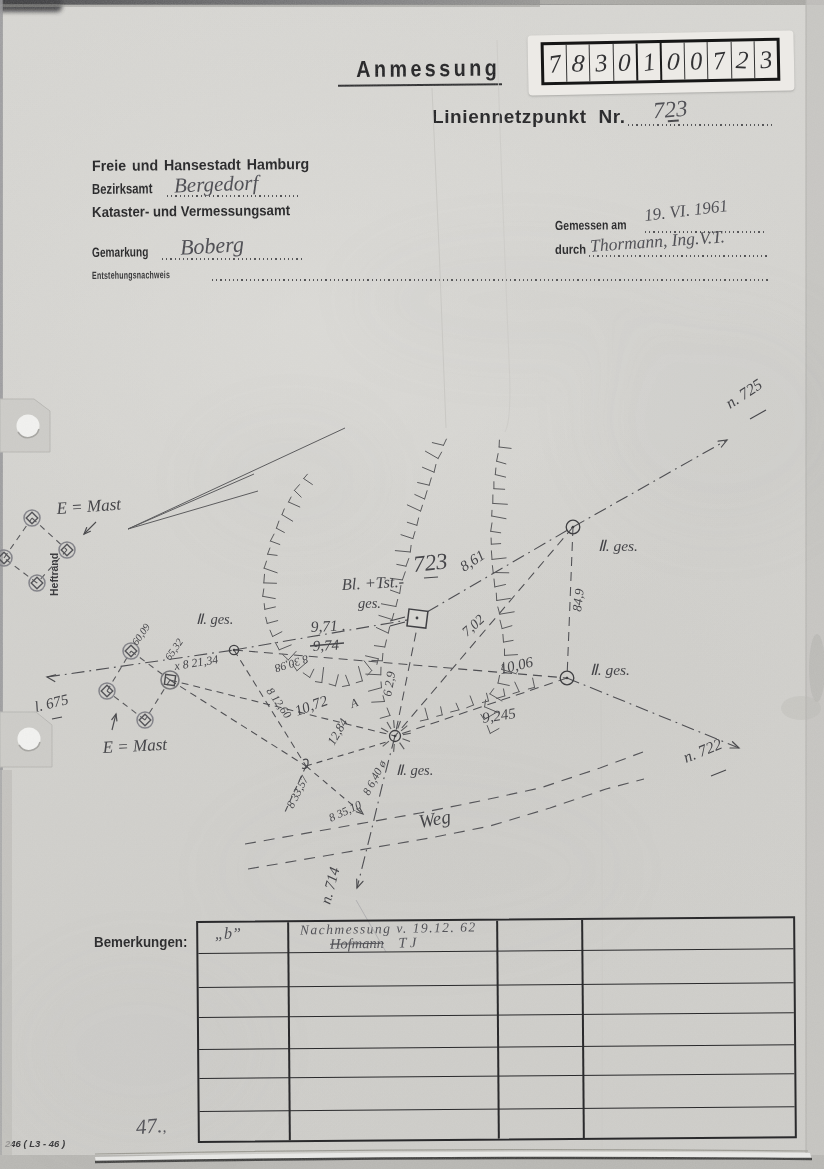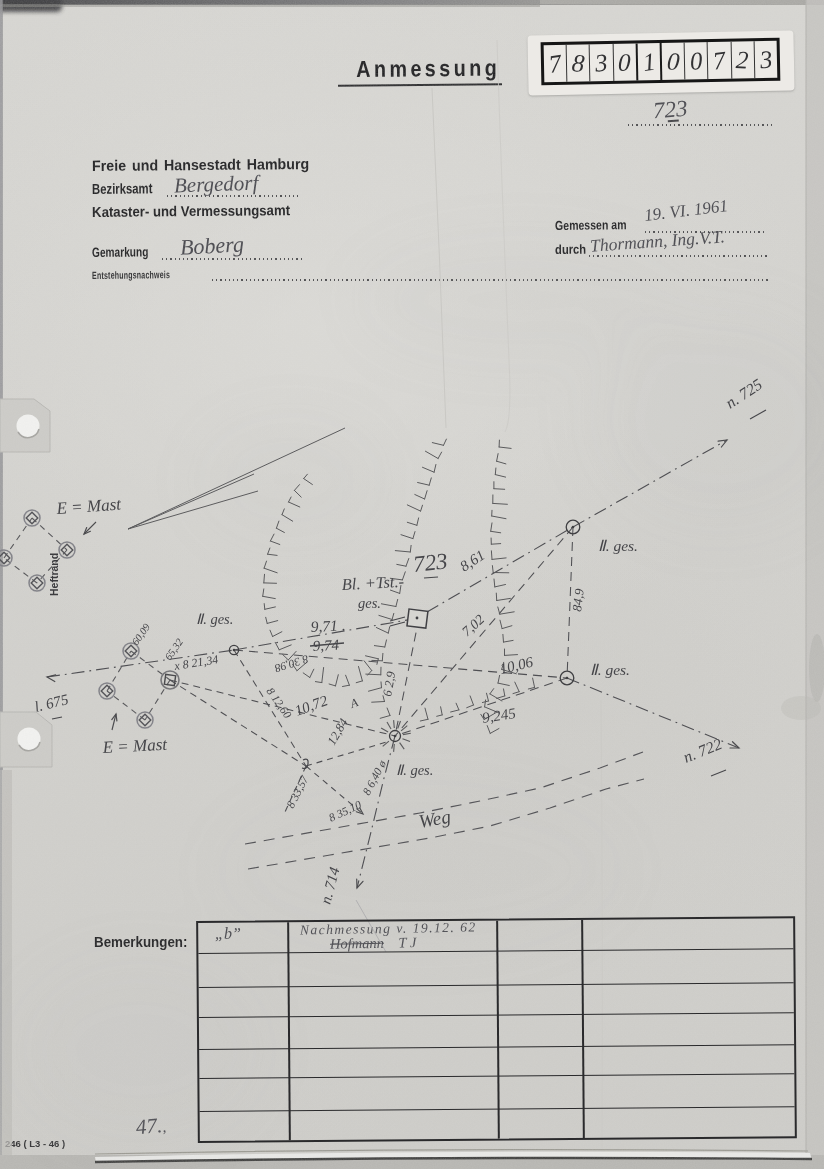--- a/index.html
+++ b/index.html
@@ -346,20 +346,21 @@
         </div>
         <div style="flex:1;border-left:1.3px solid #333;display:flex;align-items:center;justify-content:center;font-family:'Liberation Serif',serif;font-style:italic;font-size:25px;color:#323234">
           <span style="display:block;transform:rotate(4deg)">2</span>
         </div>
         <div style="flex:1;border-left:1.3px solid #333;display:flex;align-items:center;justify-content:center;font-family:'Liberation Serif',serif;font-style:italic;font-size:25px;color:#323234">
           <span style="display:block;transform:rotate(-5deg)">3</span>
         </div>
       </div>
     </div>
 
+<div class="p bold" style="left:432px;top:106px;font-size:19px;letter-spacing:0.6px;color:#1d1d1f">Liniennetzpunkt&nbsp; Nr.</div>
 <div class="dot" style="left:628px;top:124px;width:144px"></div>
 
 <div class="hw" style="left:653px;top:97px;font-size:23px;transform:rotate(-4deg)">723<span style="display:block;width:11px;height:2px;background:#3e3e42;margin:-3px 0 0 14px"></span></div>
 
 <div class="p bold" style="left:92px;top:157px;font-size:15px;word-spacing:2px;color:#1d1d1f;transform:scaleX(0.95) rotate(-0.5deg);transform-origin:left top">Freie und Hansestadt Hamburg</div>
 
 <div class="p bold" style="left:92px;top:181px;font-size:14.5px;color:#1d1d1f;transform:scaleX(0.78) rotate(-0.5deg);transform-origin:left top">Bezirksamt</div>
 <div class="dot" style="left:167px;top:195px;width:133px"></div>
 
 <div class="hw" style="left:174px;top:172px;font-size:21px;transform:rotate(-2deg)">Bergedorf</div>
@@ -400,13 +401,13 @@
     </div>
 
 <div class="hw" style="left:215px;top:925px;font-size:16px">„b”</div>
 
 <div class="hw" style="left:300px;top:921px;font-size:13.5px;letter-spacing:1.5px;transform:rotate(-1deg)">Nachmessung v. 19.12. 62</div>
 
 <div class="hw" style="left:330px;top:935px;font-size:14.5px;transform:rotate(-1deg)"><span style="text-decoration:line-through">Hofmann</span>&nbsp;&nbsp;&nbsp;&nbsp;T J</div>
 
 <div class="hw" style="left:136px;top:1114px;font-size:21px;transform:rotate(-5deg)">47.<span style="font-size:15px">,</span></div>
 
-<div class="p bold" style="left:5px;top:1138px;font-size:9.5px;color:#2e2e30">246 ( L3 - 46 )</div>
+<div class="p bold" style="left:5px;top:1138px;font-size:9.5px;font-style:italic;color:#2e2e30">246 ( L3 - 46 )</div>
 </div>
 </body></html>

